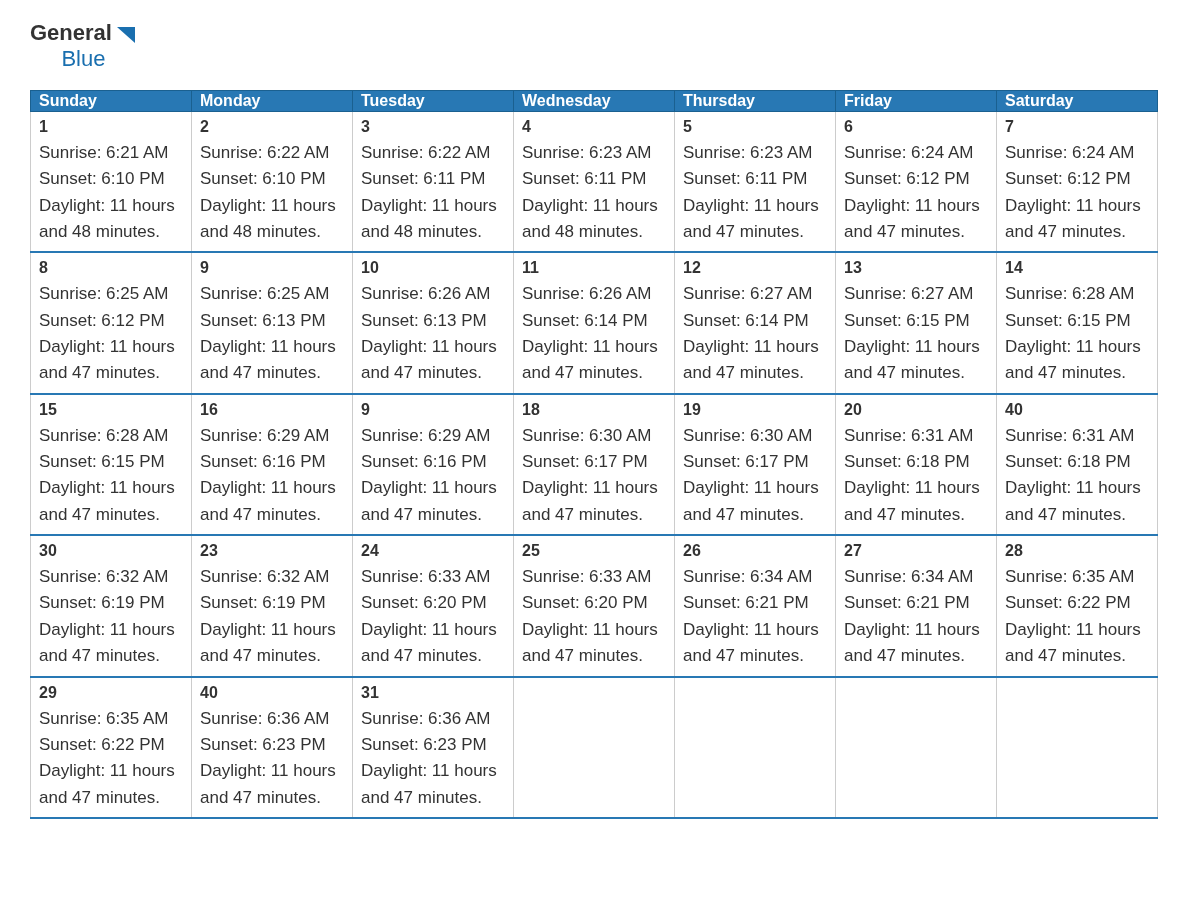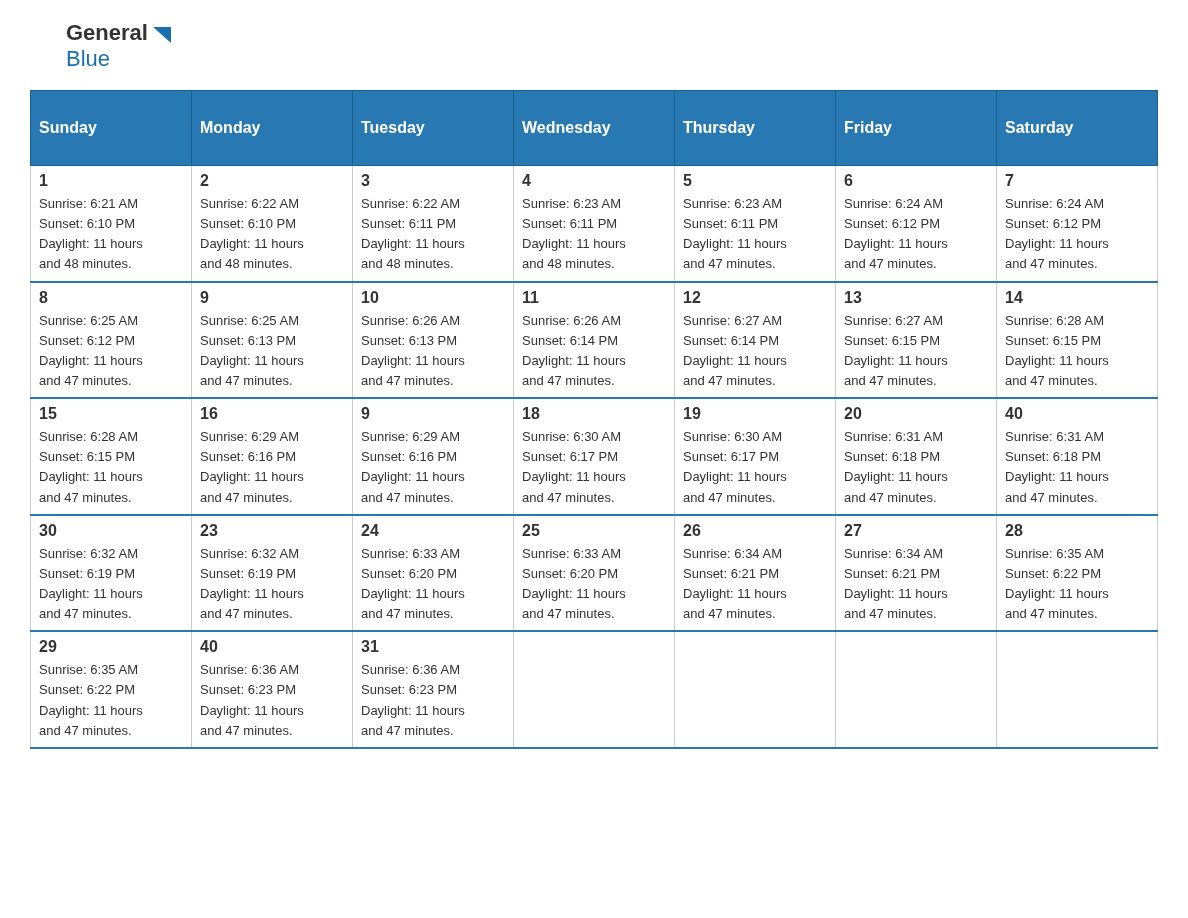--- a/index.html
+++ b/index.html
@@ -33,56 +33,55 @@
     .calendar {
       width: 100%;
       border-collapse: collapse;
       border: 1px solid #aaa;
     }
     .calendar thead th {
       background-color: #2878b4;
       color: white;
       font-size: 16px;
       font-weight: bold;
-      padding: 28px 8px;
+      padding: 1px 8px;
       text-align: left;
       border: 1px solid #1a6090;
     }
     .calendar tbody td {
       vertical-align: top;
       border: 1px solid #ccc;
       padding: 6px 8px;
       width: 14.28%;
       min-height: 120px;
       font-size: 13px;
       color: #333;
     }
     .day-number {
       font-size: 16px;
       font-weight: bold;
       color: #333;
       display: block;
       margin-bottom: 4px;
     }
     .day-info {
-      font-size: 13px;
+      font-size: 17px;
       line-height: 1.55;
       color: #333;
     }
     .calendar tbody tr {
       border-bottom: 2px solid #2878b4;
     }
     .empty-cell {
       background: #fff;
     }
     .logo-wrapper {
       display: flex;
       flex-direction: column;
-      align-items: flex-start;
-      margin-left: 36px;
+      align-items: center;
     }
     .logo-line1 {
       display: flex;
       align-items: center;
     }
     .logo-blue {
       color: #1a6faf;
       font-size: 22px;
       font-weight: normal;
     }

